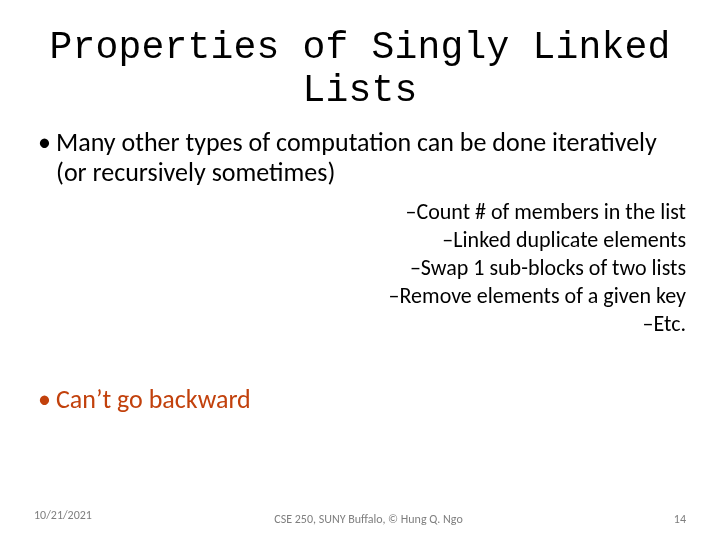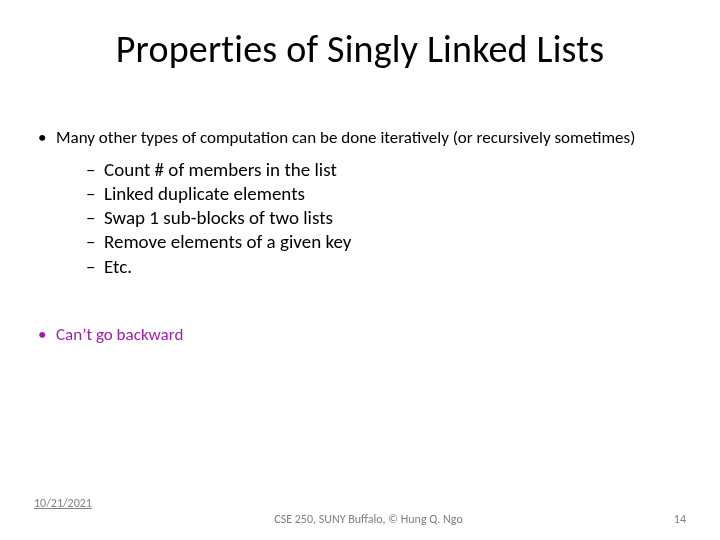--- a/index.html
+++ b/index.html
@@ -20,69 +20,71 @@
   }
   .title {
     position: absolute;
     top: 26px;
     left: 0;
     right: 0;
     text-align: center;
     font-size: 38px;
     font-weight: 400;
     letter-spacing: 0.2px;
+    font-family: Liberation Mono, monospace;
   }
   .body {
     position: absolute;
     top: 128px;
     left: 34px;
     right: 34px;
   }
   .bullet-l1 {
-    font-size: 17px;
+    font-size: 26px;
     line-height: 1.15;
     margin-bottom: 10px;
     padding-left: 22px;
     text-indent: -18px;
   }
   .bullet-l1::before {
     content: "•";
     display: inline-block;
     width: 18px;
     text-indent: 0;
   }
-  .red { color: #a21caf; }
+  .red { color: #c2410c; }
   .sub-list {
     margin-top: 6px;
     margin-left: 52px;
   }
   .bullet-l2 {
-    font-size: 19px;
+    font-size: 22px;
     line-height: 1.28;
     padding-left: 18px;
     text-indent: -18px;
+    text-align: right;
   }
   .bullet-l2::before {
     content: "–";
     display: inline-block;
     width: 18px;
     text-indent: 0;
   }
   .second-point {
     margin-top: 46px;
   }
   .footer {
     position: absolute;
     bottom: 14px;
     left: 34px;
     right: 34px;
     font-size: 12px;
     color: #7f7f7f;
   }
-  .footer-date { position: absolute; left: 0; bottom: 16px; text-decoration: underline; }
+  .footer-date { position: absolute; left: 0; bottom: 4px; }
   .footer-center { position: absolute; left: 17px; right: 0; text-align: center; bottom: 0; }
   .footer-num { position: absolute; right: 0; bottom: 0; text-align: right; }
 </style>
 </head>
 <body>
 
 <div class="slide">
 
   <div class="title">Properties of Singly Linked Lists</div>
 

